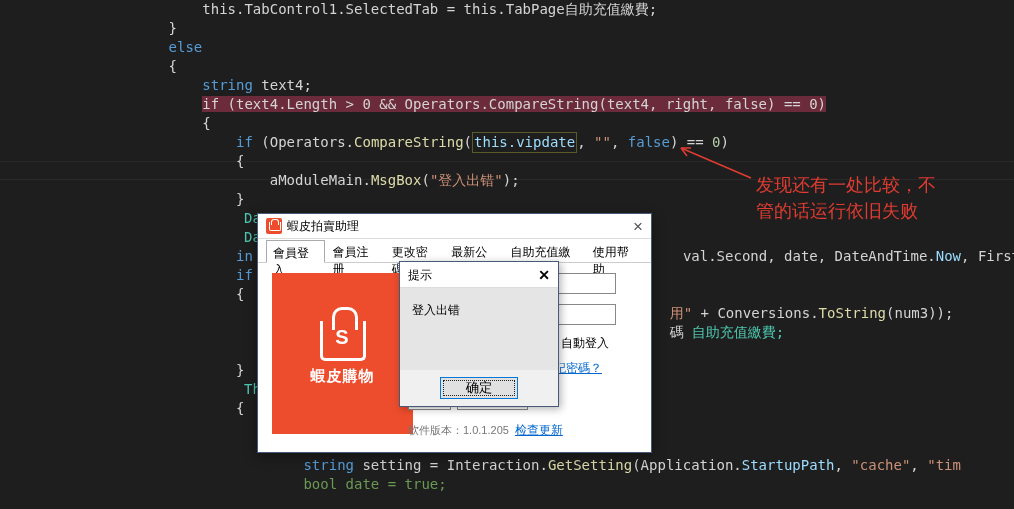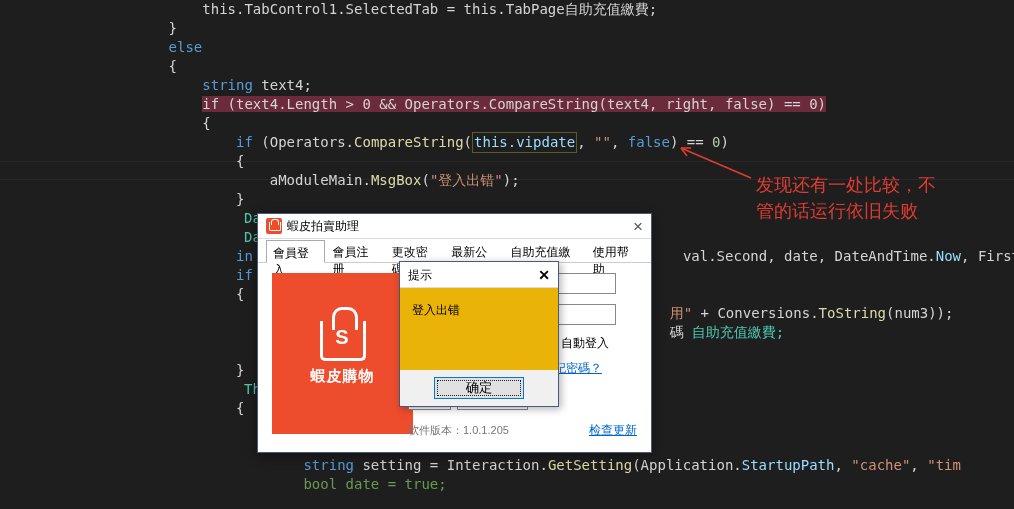--- a/index.html
+++ b/index.html
@@ -32,23 +32,23 @@
   .row { display:flex; align-items:center; gap:6px; margin-bottom:8px; }
   .cb { width:13px; height:13px; border:1px solid #555; }
   .lnk { color:#0066cc; text-decoration:underline; cursor:pointer; }
   .btn { height:25px; border:1px solid #888; background:#f0f0f0; padding:0 14px; cursor:pointer; box-shadow:inset 0 0 0 1px #fff; font-family:inherit; font-size:12px;}
   .ver { font-size:11px; color:#777; }
   .update { color:#0066cc; text-decoration:underline; cursor:pointer; }
 
   .msgbox { position:absolute; left:399px; top:261px; width:160px; height:146px; background:#fff; border:1px solid #485a7a; font-family:"Microsoft YaHei",SimSun,sans-serif; font-size:12px; color:#000; box-shadow:2px 2px 8px rgba(0,0,0,.3); z-index:10;}
   .msg-title { height:26px; line-height:26px; padding:0 8px; display:flex; align-items:center; border-bottom:1px solid #ddd;justify-content:space-between; }
   .msg-title .x { margin-left:auto; font-size:14px; font-weight:bold;}
-  .msg-body { height:82px; background:#eab308; padding:14px 12px; }
+  .msg-body { height:82px; background:#e5e5e5; padding:14px 12px; }
   .msg-foot { height:36px; background:#f0f0f0; display:flex; align-items:center; justify-content:center; }
-  .okbtn { width:90px; height:22px; border:1px solid #0078d7; outline:1px dotted #222; outline-offset:-4px; background:#e1e1e1; cursor:pointer; font-family:inherit;}
+  .okbtn { width:78px; height:22px; border:1px solid #0078d7; outline:1px dotted #222; outline-offset:-4px; background:#e1e1e1; cursor:pointer; font-family:inherit;}
 </style>
 </head>
 <body>
 
 <div class="editor">
   <div class="gutter-hl"></div>
   <div class="line p">                        this.TabControl1.SelectedTab = this.TabPage自助充值繳費;</div>
   <div class="line p">                    }</div>
   <div class="line k">                    else</div>
   <div class="line p">                    {</div>
@@ -117,21 +117,21 @@
       </div>
       <div class="row">
         <span style="width:110px;"></span>
         <span>碼</span>
         <span class="lnk">忘記密碼？</span>
       </div>
       <div class="row" style="margin-top:4px;">
         <button class="btn">O)</button>
         <button class="btn">取消(C)</button>
       </div>
-      <div class="row" style="justify-content:space-between; margin-top:12px;">
+      <div class="row" style="margin-top:12px;">
         <span class="ver">软件版本：1.0.1.205</span>
         <span class="update">检查更新</span>
       </div>
     </div>
   </div>
 </div>
 
 <div class="msgbox">
   <div class="msg-title">
     <span>提示</span>

